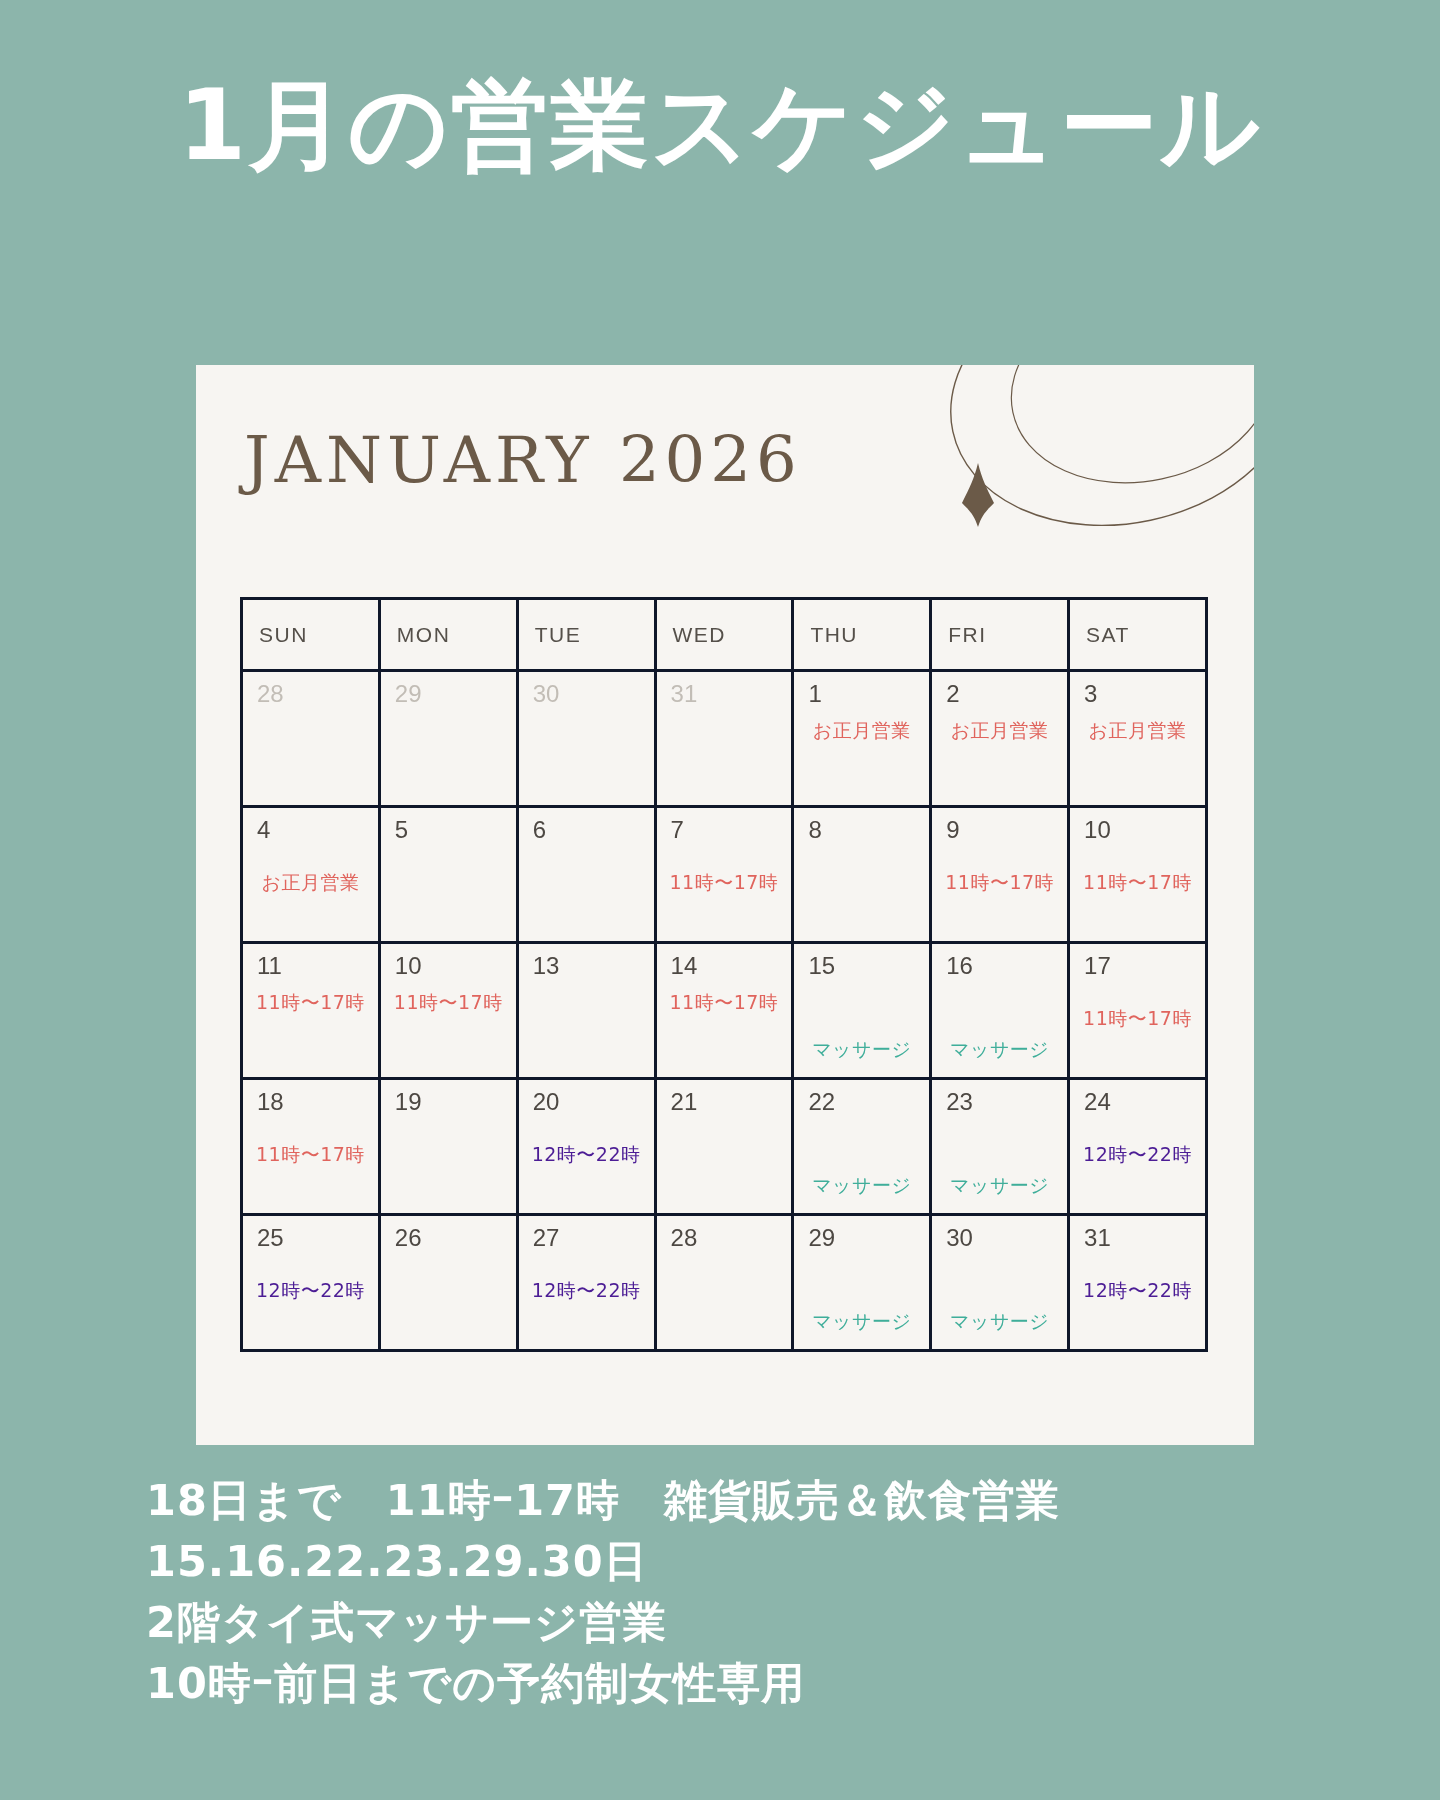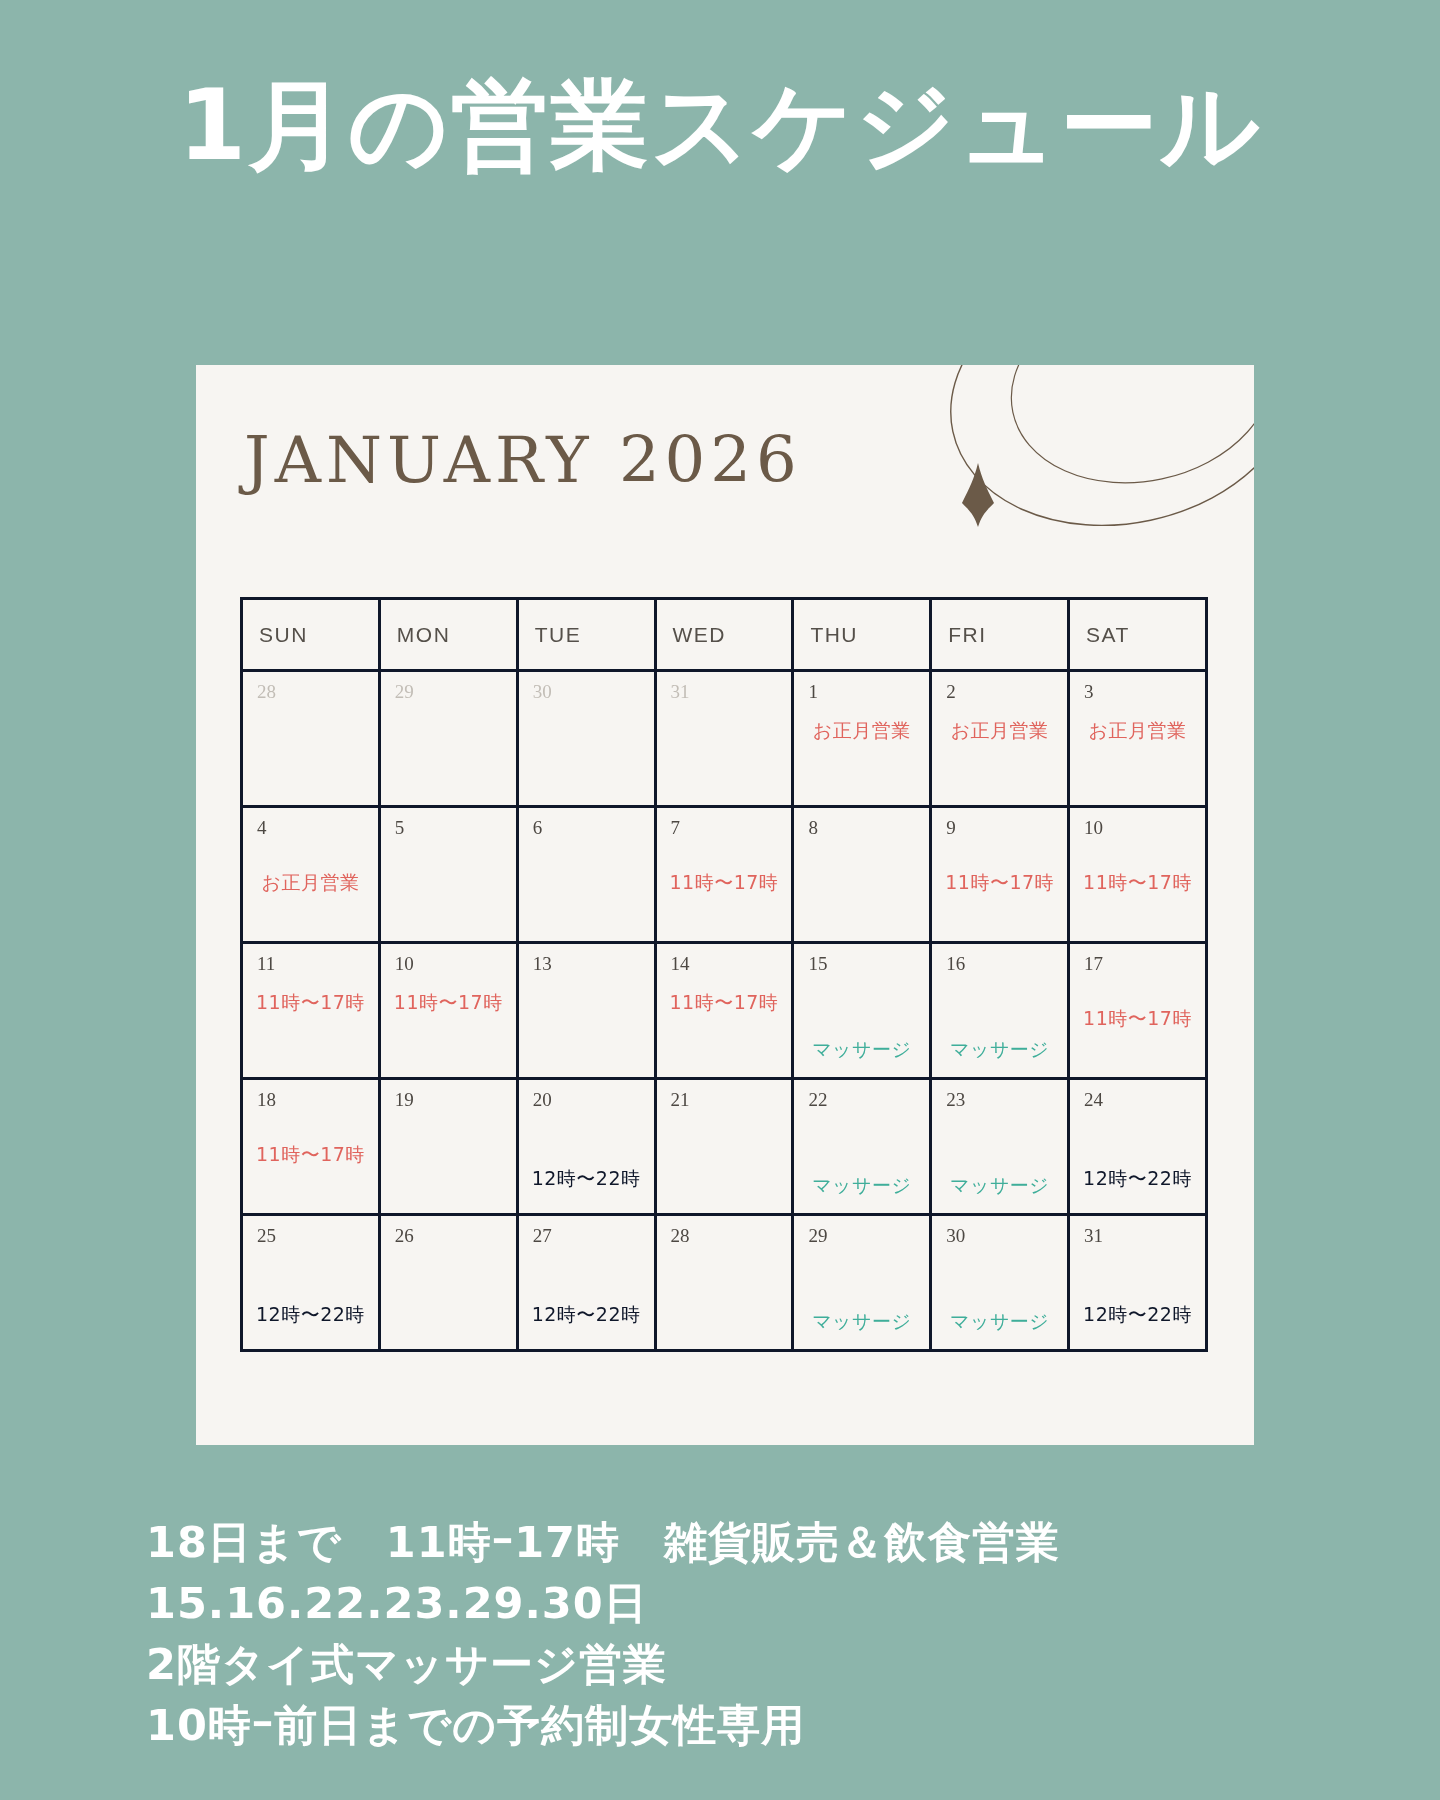--- a/index.html
+++ b/index.html
@@ -85,60 +85,59 @@
     color: #55504a;
     vertical-align: middle;
     font-family: "Liberation Sans", sans-serif;
   }
   table.cal td {
     height: 136px;
     padding: 10px 6px 6px 14px;
     position: relative;
   }
   .daynum {
-    font-size: 19px;
+    font-size: 24px;
     color: #4d4843;
-    font-family: Liberation Serif, serif;
+    font-family: Liberation Sans, sans-serif;
     line-height: 1;
   }
   .daynum.muted { color: #c2bdb6; }
 
   .note {
     position: absolute;
     left: 0;
     right: 0;
     text-align: center;
     font-size: 19px;
     font-family: "DejaVu Sans", "Liberation Sans", sans-serif;
     letter-spacing: 0.5px;
     white-space: nowrap;
   }
   .note.pos-top   { top: 46px; }
   .note.pos-mid   { top: 62px; }
   .note.pos-bot   { bottom: 14px; }
 
   .c-red    { color: #e0645d; }
   .c-green  { color: #3fae9a; text-align: center; }
-  .c-purple { color: #0f172a; margin-top: 24px; }
+  .c-purple { color: #4c1d95; }
 
   
   .footer {
     position: absolute;
     left: 0;
     top: 1470px;
     width: 100%;
     color: #ffffff;
     font-family: "DejaVu Sans", "Liberation Sans", sans-serif;
     font-weight: bold;
     font-size: 43px;
     line-height: 1.42;
     letter-spacing: 1px;
     box-sizing: border-box;
     padding-left: 146px;
-    margin-top: 42px;
   }
   .footer .line { white-space: nowrap; }
 </style>
 </head>
 <body>
 
 <div class="title">1月の営業スケジュール</div>
 
 <div class="card">
 

